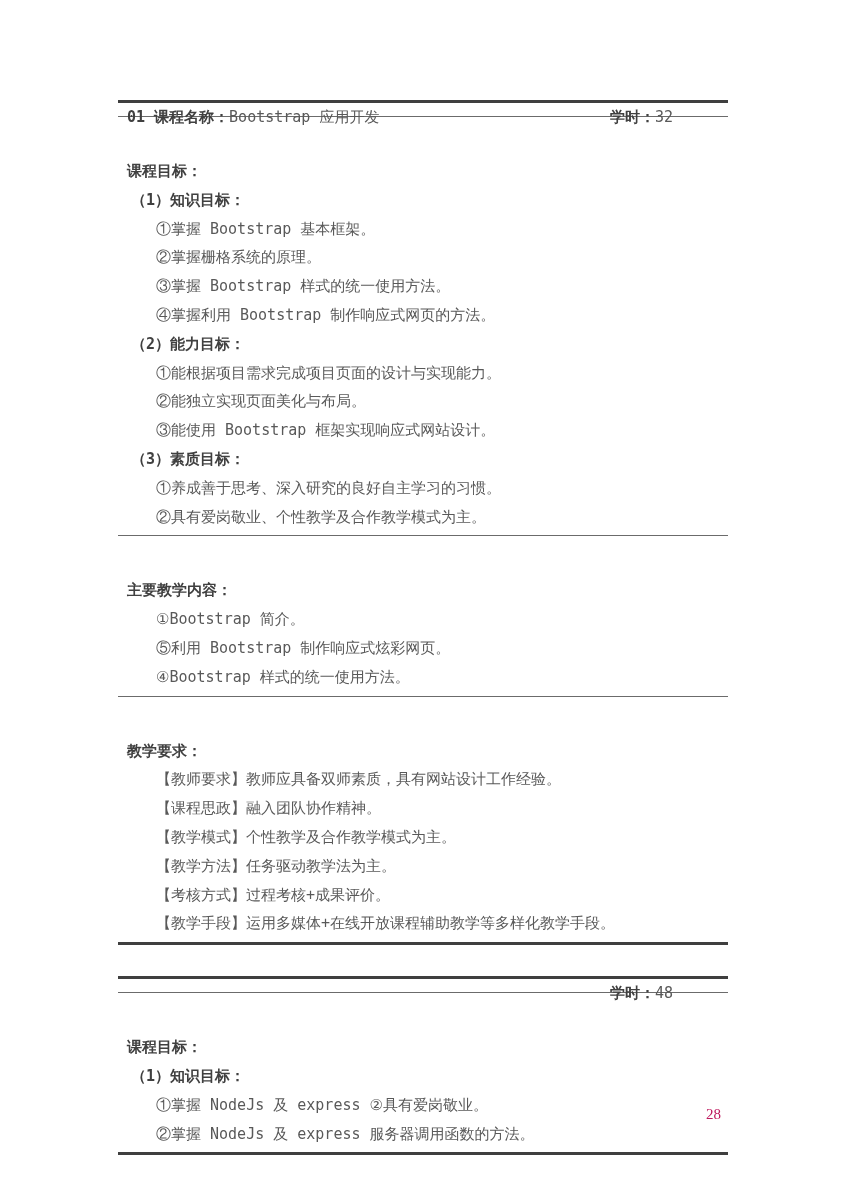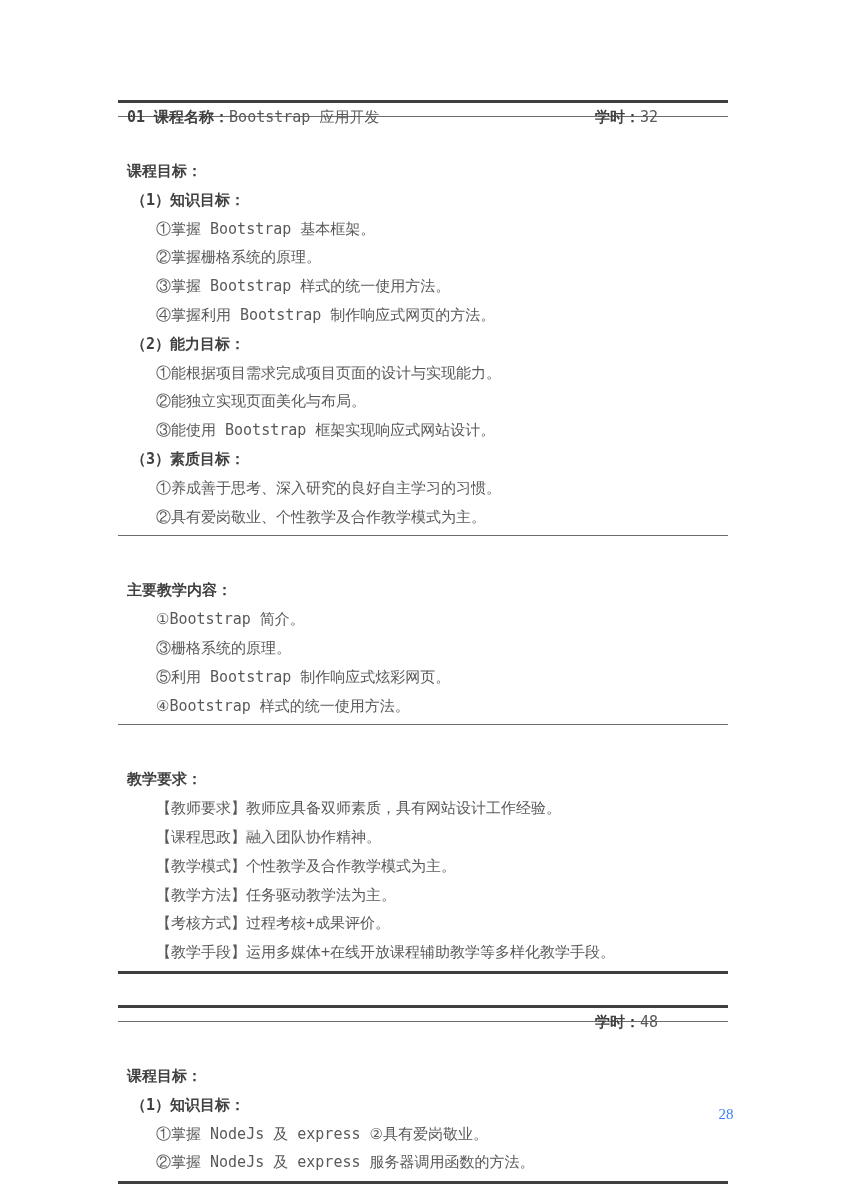--- a/index.html
+++ b/index.html
@@ -21,21 +21,21 @@
     position: relative;
     border-top: 3px solid var(--border-color, #3f3f3f);
     border-bottom: 1px solid var(--rule-color, #6b6b6b);
     height: 17px;
     line-height: 27px;
     font-size: 15px;
     padding: 1px 0 0 9px;
     color: var(--text-color, #595959);
     white-space: nowrap;
   }
-  .course-hours { position: absolute; left: 477px; top: 1px; }
+  .course-hours { position: absolute; left: 492px; top: 1px; }
 
   .b { font-weight: bold; color: var(--heading-color, #404040); }
 
   .section {
     font-size: 15px;
     line-height: 28.8px;
     color: var(--text-color, #595959);
     border-bottom: 1px solid var(--rule-color, #6b6b6b);
     padding: 3px 0 4px;
     margin-top: 37px;
@@ -46,22 +46,21 @@
   .subheading { font-weight: bold; color: var(--heading-color, #404040); padding-left: 13px; }
   .item       { padding-left: 38px; }
 
   .page-number {
     position: absolute;
     left: 706px;
     top: 1106px;
     width: 40px;
     font-family: "Liberation Serif", "DejaVu Serif", serif;
     font-size: 15px;
-    color: #3b82f6;
-    text-align: center;
+    color: #be185d;
   }
 </style>
 </head>
 <body>
 
 <div class="sheet">
   <main class="content">
       <section class="course-table">
         <div class="course-header">
           <div class="course-title"><span class="b">01 课程名称：</span><span>Bootstrap 应用开发</span></div>
@@ -78,21 +77,20 @@
           <div class="item">①能根据项目需求完成项目页面的设计与实现能力。</div>
           <div class="item">②能独立实现页面美化与布局。</div>
           <div class="item">③能使用 Bootstrap 框架实现响应式网站设计。</div>
           <div class="subheading">（3）素质目标：</div>
           <div class="item">①养成善于思考、深入研究的良好自主学习的习惯。</div>
           <div class="item">②具有爱岗敬业、个性教学及合作教学模式为主。</div>
         </div>
         <div class="section">
           <div class="heading">主要教学内容：</div>
           <div class="item">①Bootstrap 简介。</div>
-          <div class="item">③栅格系统的原理。</div>
           <div class="item">⑤利用 Bootstrap 制作响应式炫彩网页。</div>
           <div class="item">④Bootstrap 样式的统一使用方法。</div>
         </div>
         <div class="section">
           <div class="heading">教学要求：</div>
           <div class="item">【教师要求】教师应具备双师素质，具有网站设计工作经验。</div>
           <div class="item">【课程思政】融入团队协作精神。</div>
           <div class="item">【教学模式】个性教学及合作教学模式为主。</div>
           <div class="item">【教学方法】任务驱动教学法为主。</div>
           <div class="item">【考核方式】过程考核+成果评价。</div>

